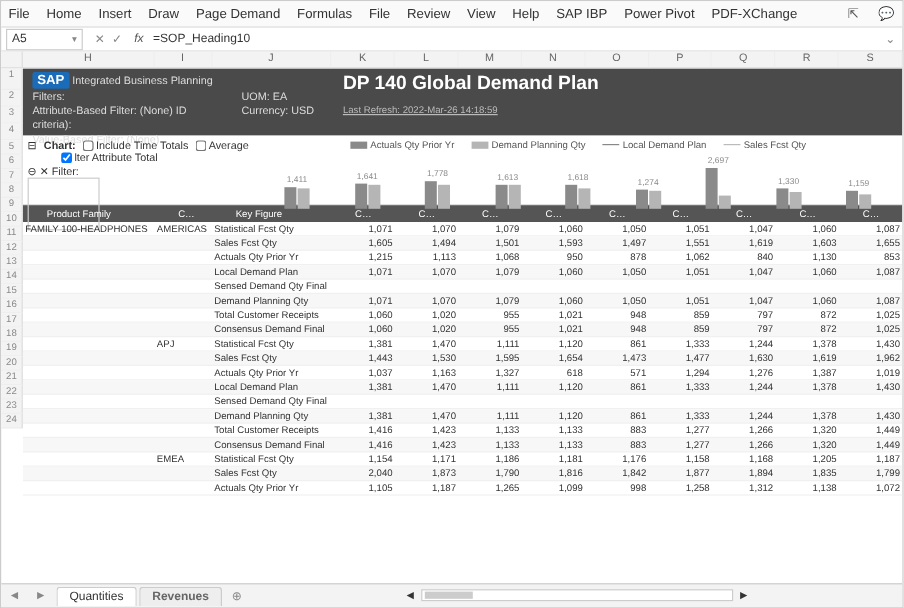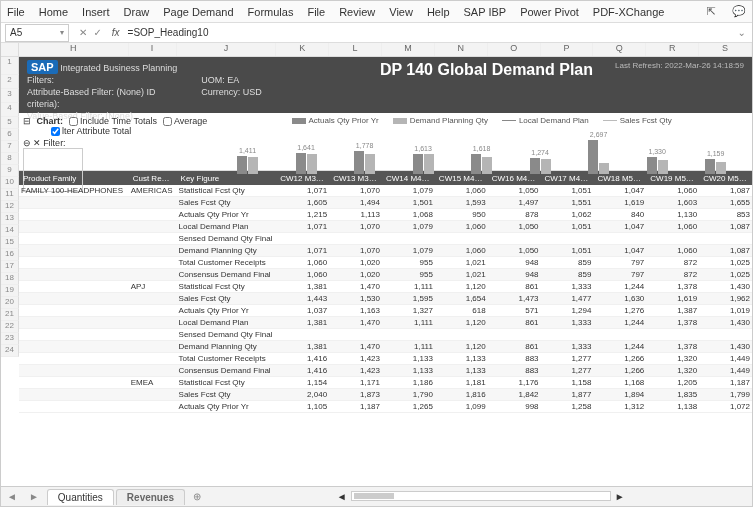--- a/index.html
+++ b/index.html
@@ -61,24 +61,24 @@
     background:#f3f3f3; border-right:1px solid #ddd; border-bottom:1px solid #eee; }
   .grid { flex:1; overflow:hidden; position:relative; }
   
   .sap-hdr {
     background:#4a4a4a; color:#ddd; padding:4px 8px; font-size:9px;
     display:flex; gap:24px; height:56px;
   }
   .sap-hdr .logo { font-weight:bold; color:#fff; font-size:11px; background:#1a6bb8; padding:1px 4px; border-radius:2px; }
   .sap-hdr .lcol { display:flex; flex-direction:column; gap:2px; }
   .sap-hdr .rtitle {
-    flex:1; display:flex; flex-direction:row; justify-content:flex-end; gap:22px;
+    flex:1; display:flex; flex-direction:column; justify-content:flex-start; gap:8px;
   }
   .sap-hdr .rtitle h2 { font-size:16px; color:#fff; font-weight:600; }
-  .sap-hdr .rtitle .refresh { font-size:8px; color:#bbb; }
+  .sap-hdr .rtitle .refresh { font-size:8px; color:#bbb;text-decoration:underline; }
   .chart-controls {
     background:#fff; border-bottom:1px solid #ddd; padding:3px 4px; font-size:9px;
     display:flex; gap:8px; align-items:flex-start; height:58px;
   }
   .chart-controls .box { border:1px solid #ccc; padding:2px 4px; min-width:60px; height:44px; }
   .chart-controls label { display:flex; align-items:center; gap:2px; }
   .chart-controls input[type=checkbox]{ width:9px; height:9px; }
   .chart-area {
     flex:1; height:58px; display:flex; flex-direction:column; padding:0 4px;
   }
@@ -91,21 +91,21 @@
   .swatch.line2 { background:none; border-top:1px solid #bbb; width:14px; height:0; }
   .bars { flex:1; display:flex; align-items:flex-end; gap:2px; justify-content:space-around; }
   .bargrp { display:flex; align-items:flex-end; gap:1px; position:relative; }
   .bar { width:10px; background:#8a8a8a; }
   .bar.b2 { background:#b5b5b5; }
   .barlbl { position:absolute; top:-9px; font-size:7px; color:#888; width:100%; text-align:center; white-space:nowrap; }
   
   .thead {
     background:#555; color:#fff; display:flex; font-size:8px; height:14px; align-items:center;
   }
-  .thead .th { padding:0 4px; overflow:hidden; text-overflow:ellipsis; white-space:nowrap; }
+  .thead .th { padding:0 20px; overflow:hidden; text-overflow:ellipsis; white-space:nowrap; }
   .tbody { font-size:8px; }
   .trow { display:flex; height:12px; align-items:center; border-bottom:1px solid #f0f0f0; }
   .trow:nth-child(even){ background:#f7f7f7; }
   .trow .td { padding:0 2px; overflow:hidden; white-space:nowrap; text-overflow:ellipsis; }
   .num { text-align:right; }
   
   .sheettabs {
     height:20px; border-top:1px solid #ccc; display:flex; align-items:center;
     font-size:10px; background:#f3f3f3;
   }

